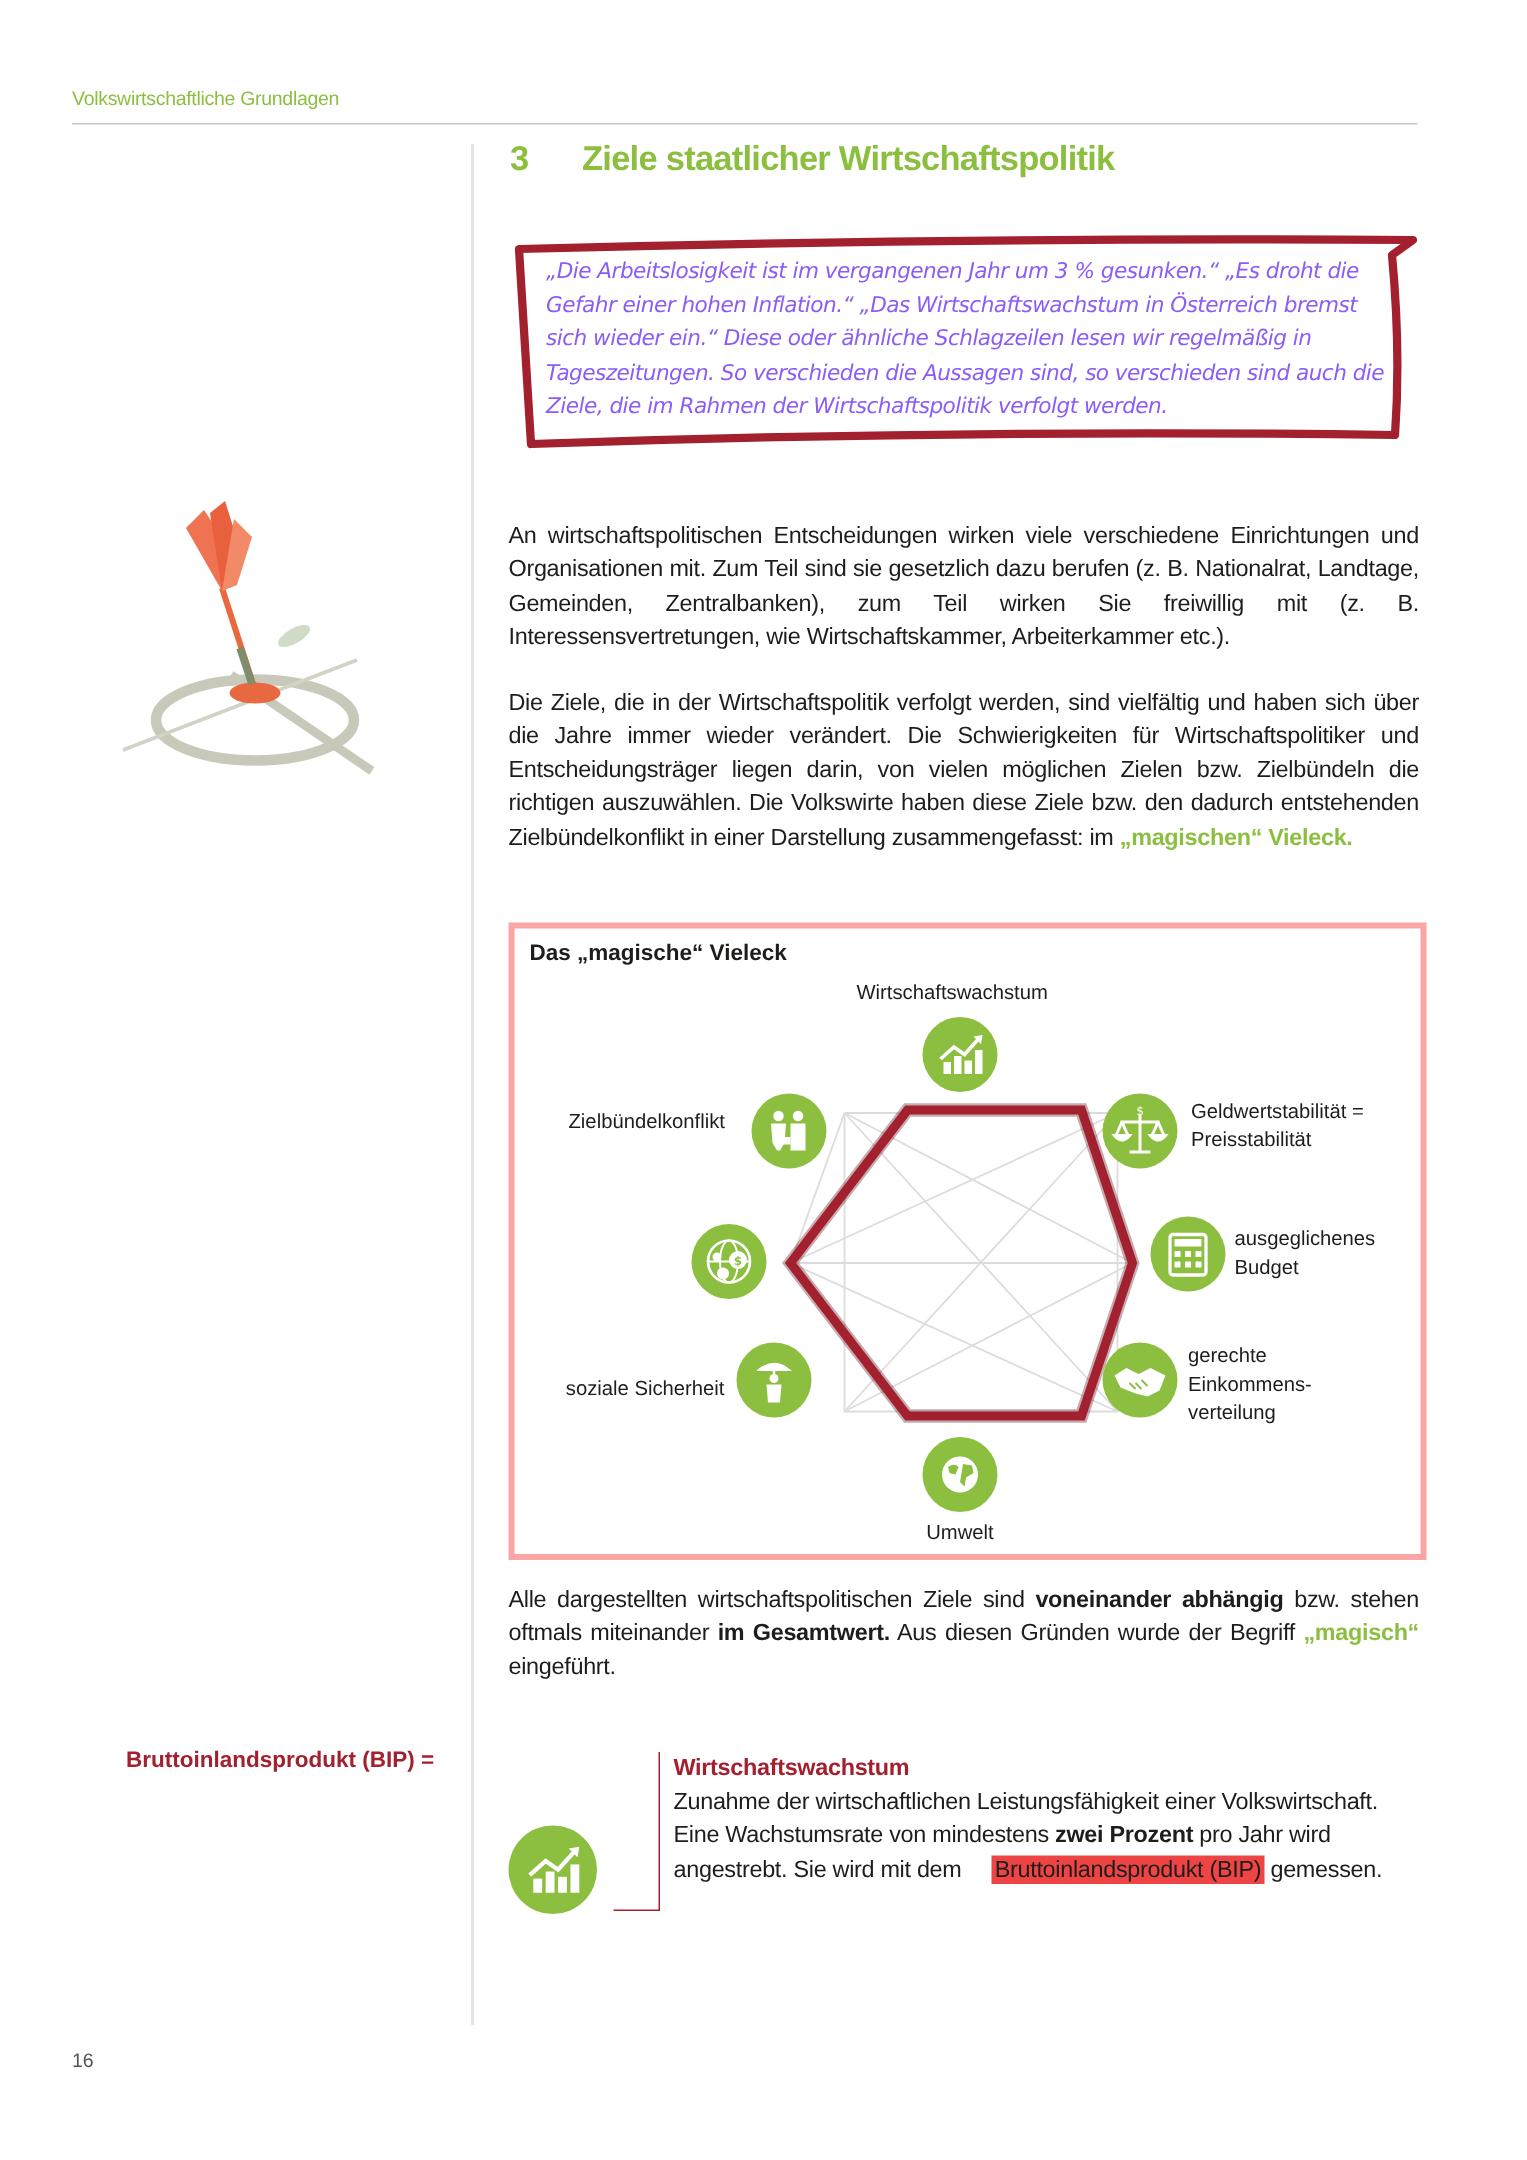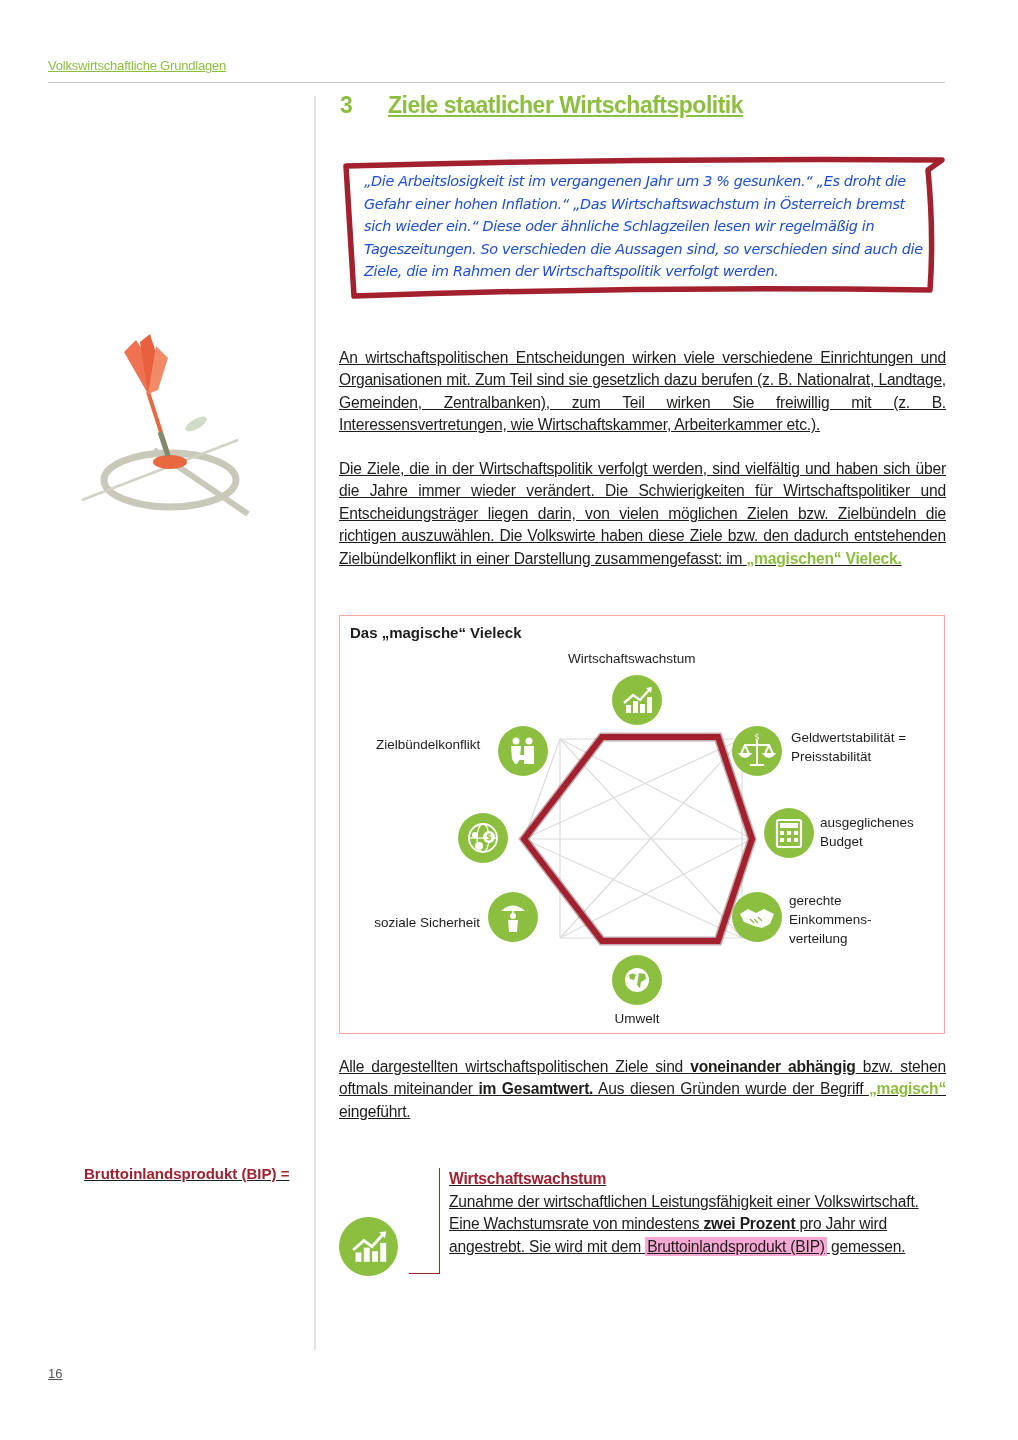--- a/index.html
+++ b/index.html
@@ -1,64 +1,64 @@
 <!DOCTYPE html>
 <html><head>
 <meta charset="utf-8">
 <style>
   html, body { margin: 0; padding: 0; background: #ffffff; }
   body {
     width: 1018px; height: 1440px; position: relative; overflow: hidden;
     font-family: "Liberation Sans", "DejaVu Sans", sans-serif; color: #1d1d1b;
   }
-  .abs { position: absolute; text-decoration: underline; }
+  .abs { position: absolute; }
   .running-head { left: 48px; top: 58px; font-size: 13px; color: #8cbf3f; letter-spacing: -0.2px; }
   .head-rule { left: 48px; top: 82px; width: 897px; height: 1px; background: #c8c8c8; }
   .col-rule { left: 314px; top: 96px; width: 2px; height: 1254px; background: #e3e3e3; }
 
   .chapter-title { left: 340px; top: 92px; font-size: 23px; font-weight: bold; color: #8cbf3f; letter-spacing: -0.5px; }
   .chapter-title .num { display: inline-block; width: 48px; }
 
   .quote-box { left: 340px; top: 154px; width: 608px; height: 148px; }
   .quote-box svg { position: absolute; left: 0; top: 0; }
   .quote-text {
     position: absolute; left: 24px; top: 16px; width: 560px;
-    font-family: "DejaVu Sans", sans-serif; font-style: italic; font-size: 14.4px; line-height: 22.5px; color: #1d4ed8;
+    font-family: "DejaVu Sans", sans-serif; font-style: italic; font-size: 14.4px; line-height: 22.5px; color: #8b5cf6;
     letter-spacing: -0.35px;
   }
 
   .dart { left: 78px; top: 332px; width: 180px; height: 190px; }
 
   .body-para {
     left: 339px; width: 607px; font-size: 15.6px; line-height: 22.4px; text-align: justify; color: #1d1d1b;
     letter-spacing: -0.2px;
   }
   .p1 { top: 347px; }
   .p2 { top: 458px; }
   .p3 { top: 1056px; }
   .green { color: #8cbf3f; font-weight: bold; }
 
-  .figure { left: 339px; top: 615px; width: 604px; height: 417px; border: 1px solid #fca5a5; background: #fff; }
+  .figure { left: 339px; top: 615px; width: 604px; height: 417px; border: 4px solid #fca5a5; background: #fff; }
   .figure-title { position: absolute; left: 10px; top: 8px; font-size: 15px; font-weight: bold; color: #1d1d1b; }
   .figure svg.hex { position: absolute; left: 0; top: 0; }
   .node { position: absolute; width: 50px; height: 50px; border-radius: 50%; background: #8cbf3f; }
   .node svg { position: absolute; left: 0; top: 0; }
   .node-label { position: absolute; font-size: 13.5px; line-height: 19px; color: #1d1d1b; }
   .lbl-right { text-align: right; }
 
   .sidebar-def { left: 48px; top: 1164px; width: 250px; font-size: 15px; line-height: 20.8px; color: #1d1d1b; margin-left: 36px; }
   .sidebar-def .term { color: #a3202e; font-weight: bold; }
 
   .growth-icon { left: 339px; top: 1217px; width: 59px; height: 59px; border-radius: 50%; background: #8cbf3f; }
   .growth-icon svg { position: absolute; left: 0; top: 0; }
   .bracket-v { left: 439px; top: 1168px; width: 1px; height: 106px; background: #a3202e; }
   .bracket-h { left: 409px; top: 1273px; width: 31px; height: 1px; background: #a3202e; }
   .callout { left: 449px; top: 1168px; width: 500px; font-size: 15.6px; line-height: 22.6px; color: #1d1d1b; letter-spacing: -0.2px; }
   .callout .title { color: #a3202e; font-weight: bold; }
-  .highlight { background: #f9a8d4; padding: 1px 2px; }
+  .highlight { background: #ef4444; padding: 1px 2px; margin-left: 16px; }
 
   .page-number { left: 48px; top: 1366px; font-size: 13px; color: #555; }
 </style>
 </head>
 <body>
 
 <div class="abs running-head">Volkswirtschaftliche Grundlagen</div>
 <div class="abs head-rule"></div>
 <div class="abs col-rule"></div>
 

